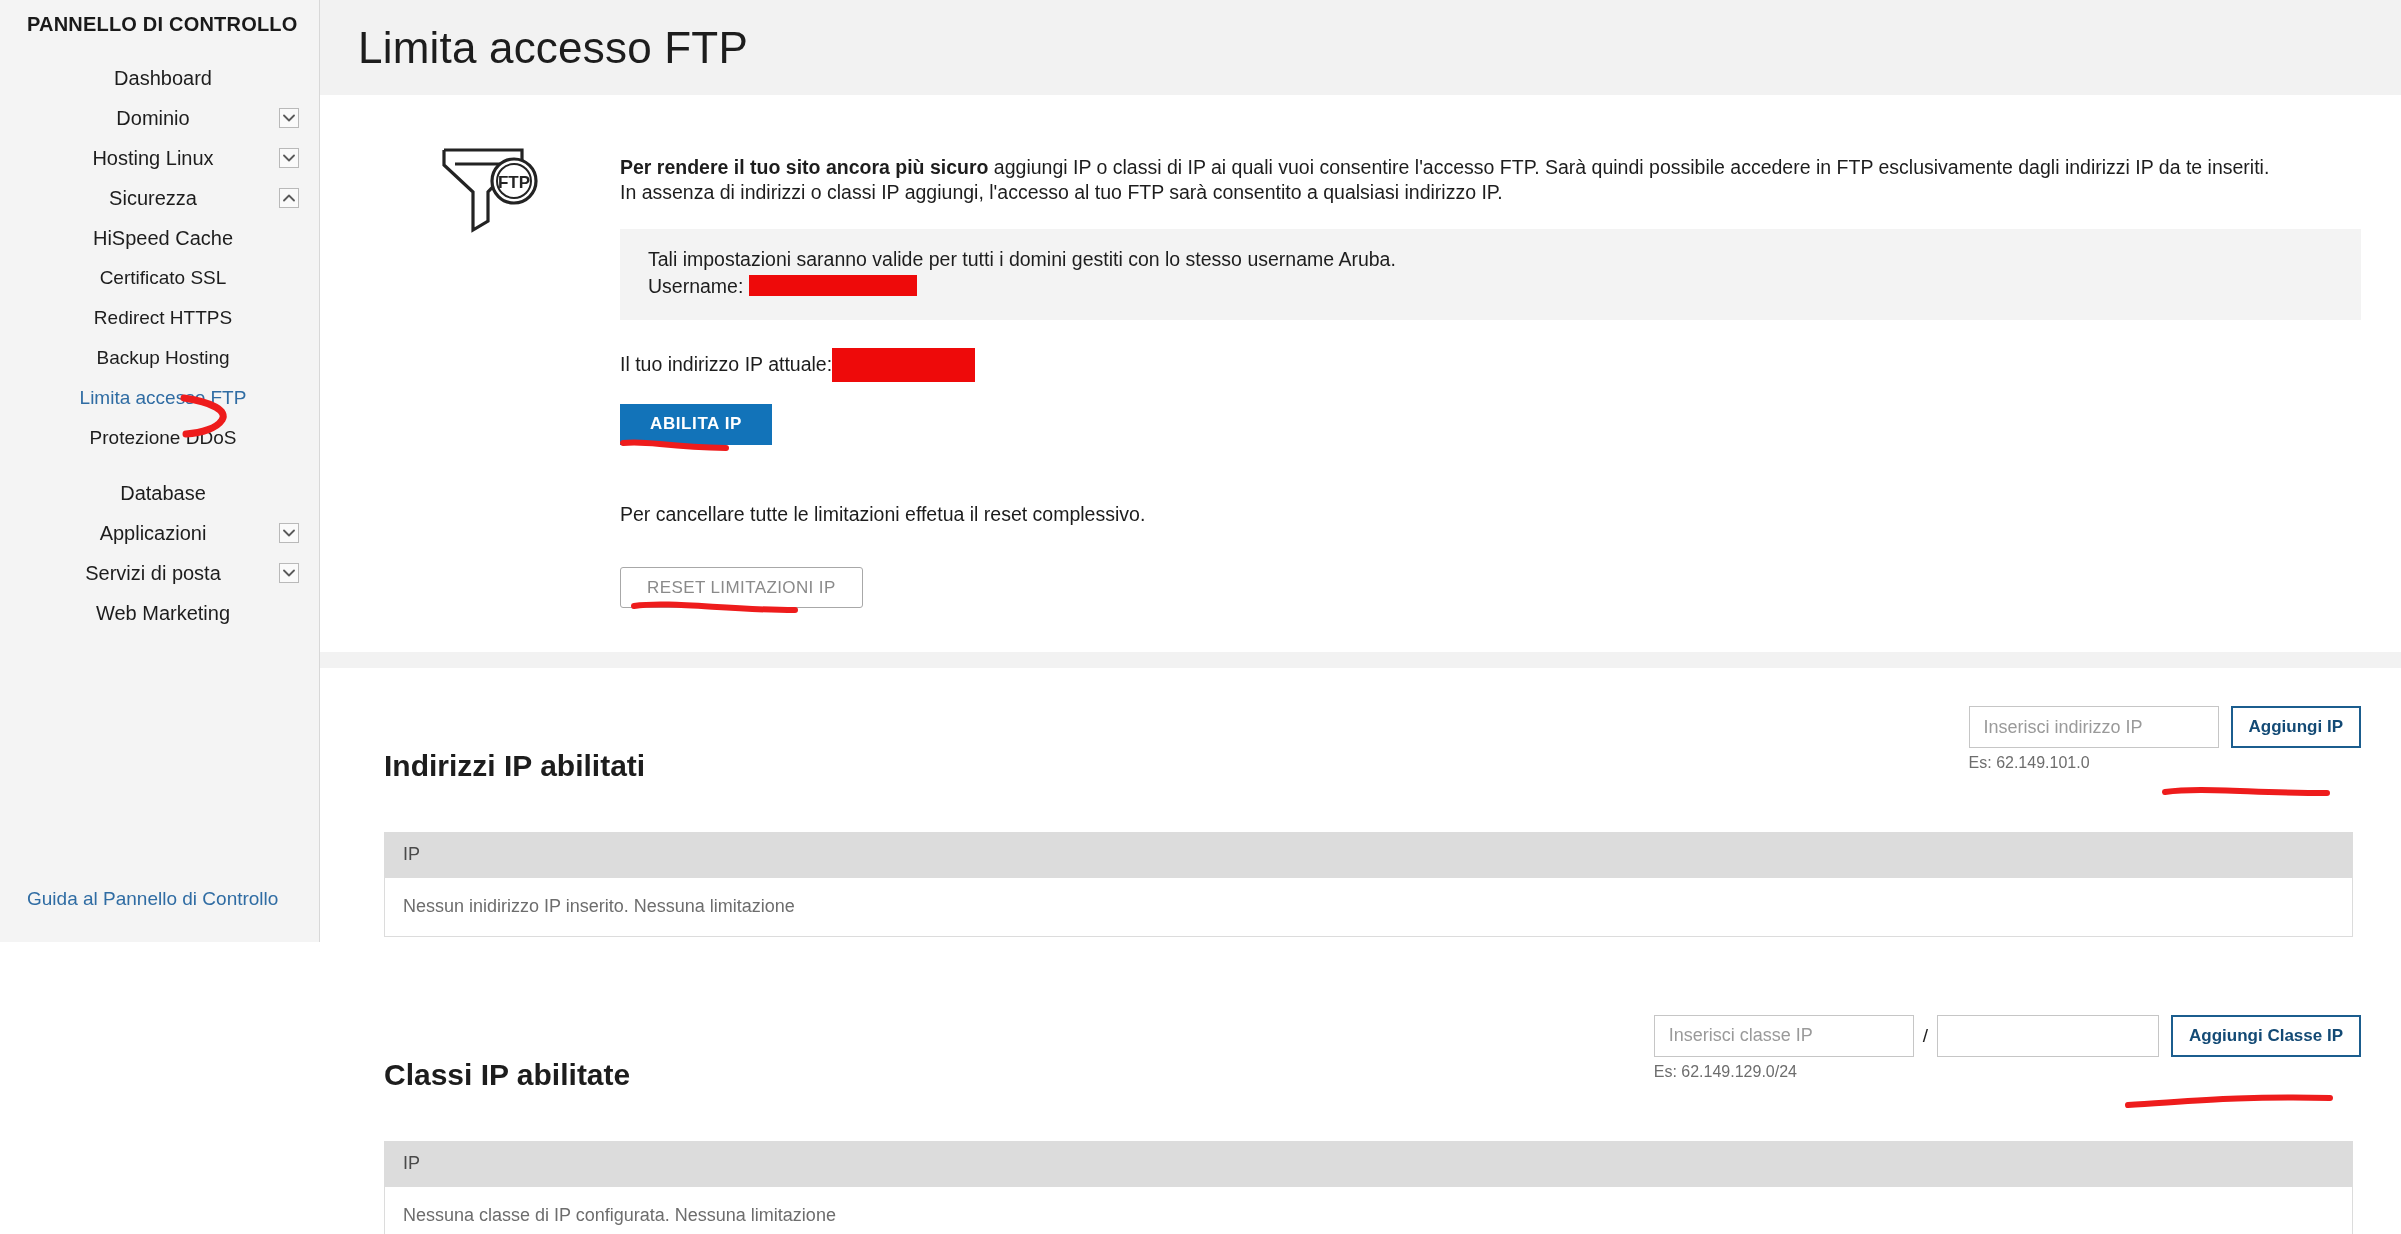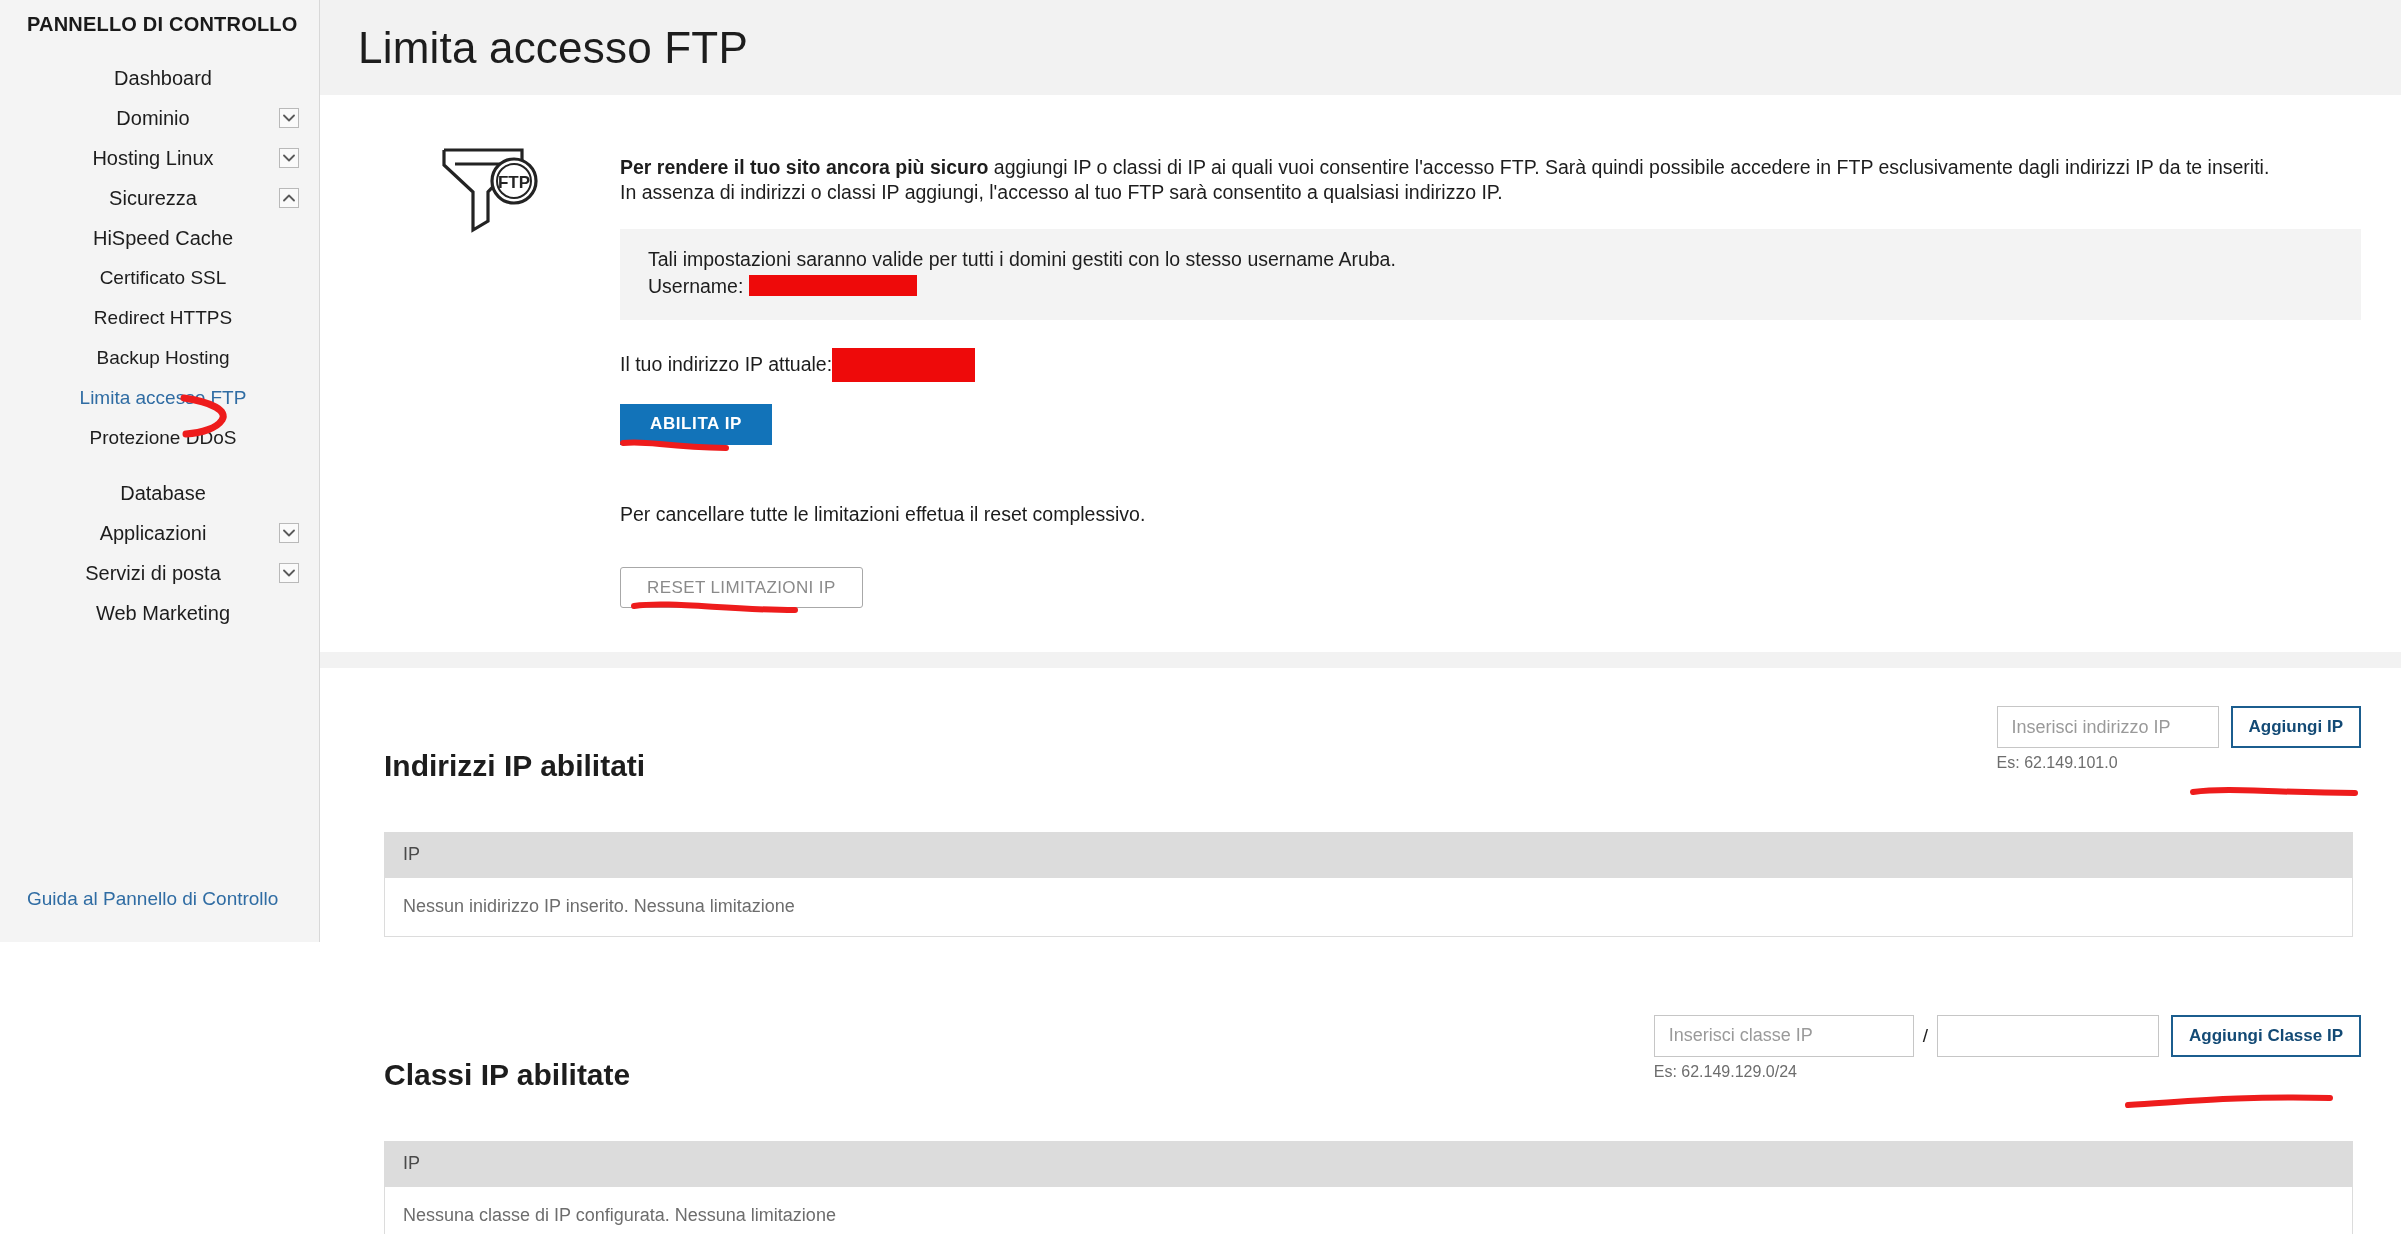--- a/index.html
+++ b/index.html
@@ -230,21 +230,21 @@
     border: 1px solid #c6c6c6;
     background: #ffffff;
     font-size: 18px;
     color: #1d1d1d;
     padding: 0 14px;
     box-sizing: border-box;
     font-family: "Liberation Sans", sans-serif;
     outline: none;
   }
   .txt::placeholder { color: #9a9a9a; }
-  .txt.ip { width: 222px; }
+  .txt.ip { width: 250px; }
   .txt.cls { width: 260px; }
   .txt.mask { width: 222px; }
   .slash {
     font-size: 19px;
     color: #1d1d1d;
     padding: 0 9px;
   }
   .btn-outline {
     margin-left: 12px;
     height: 42px;

